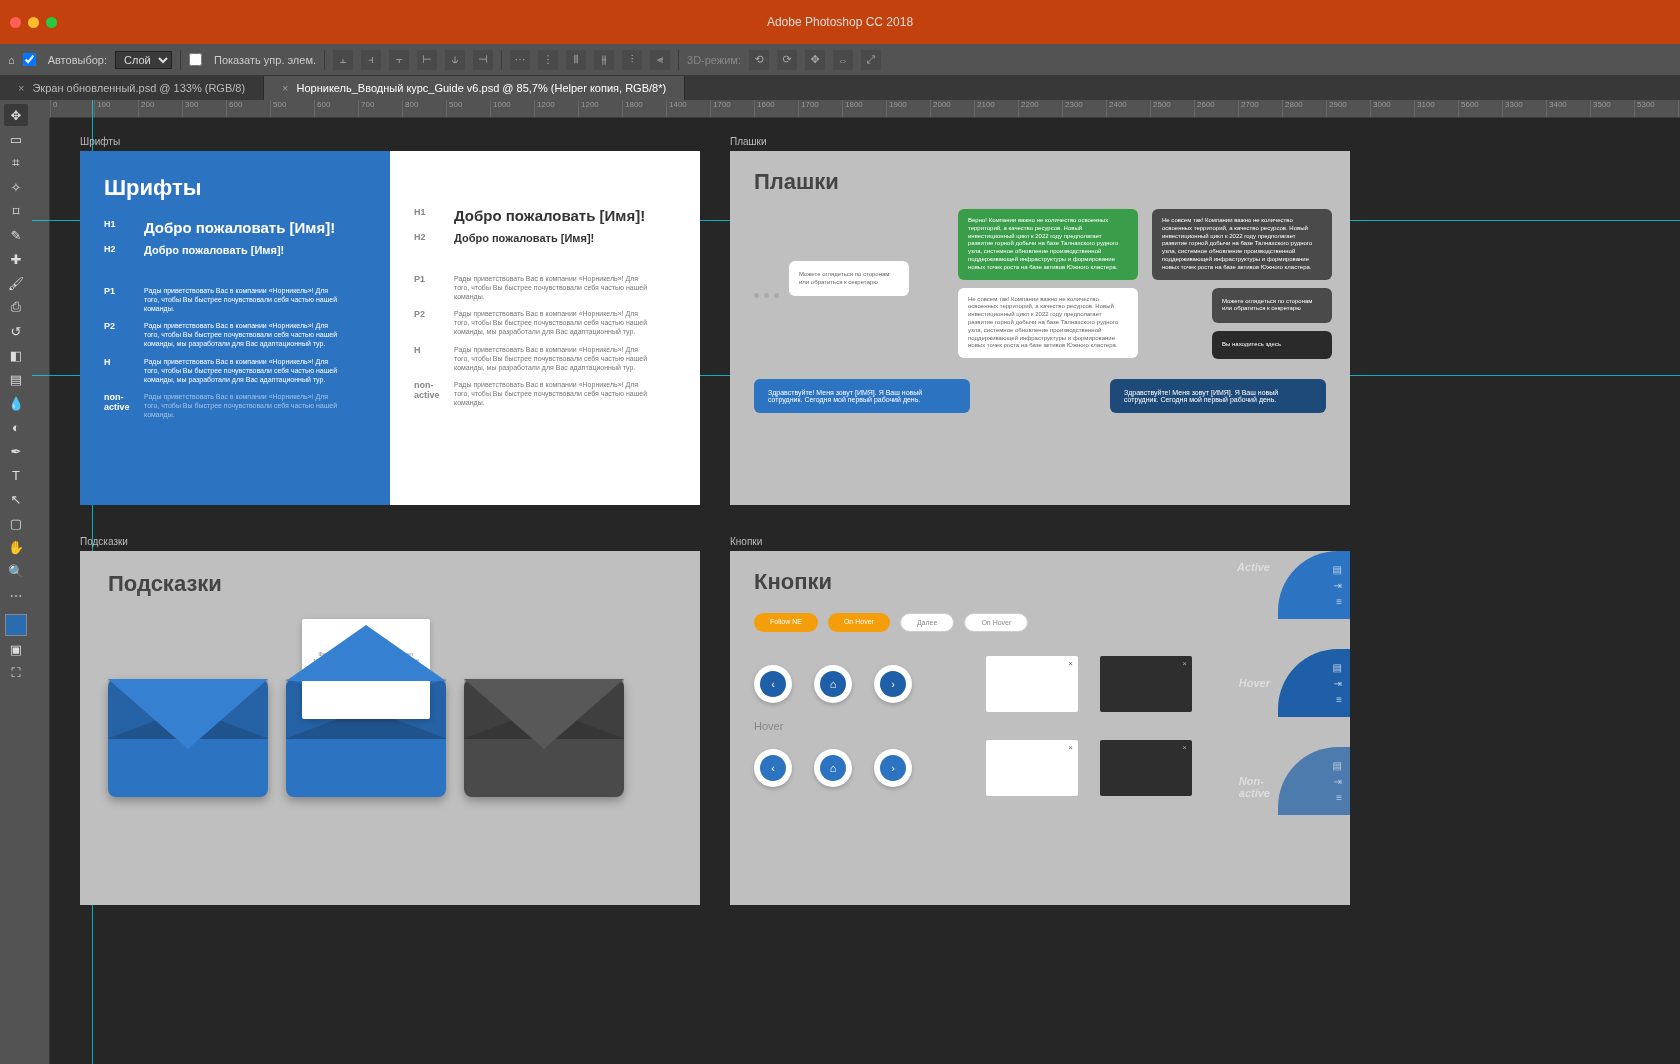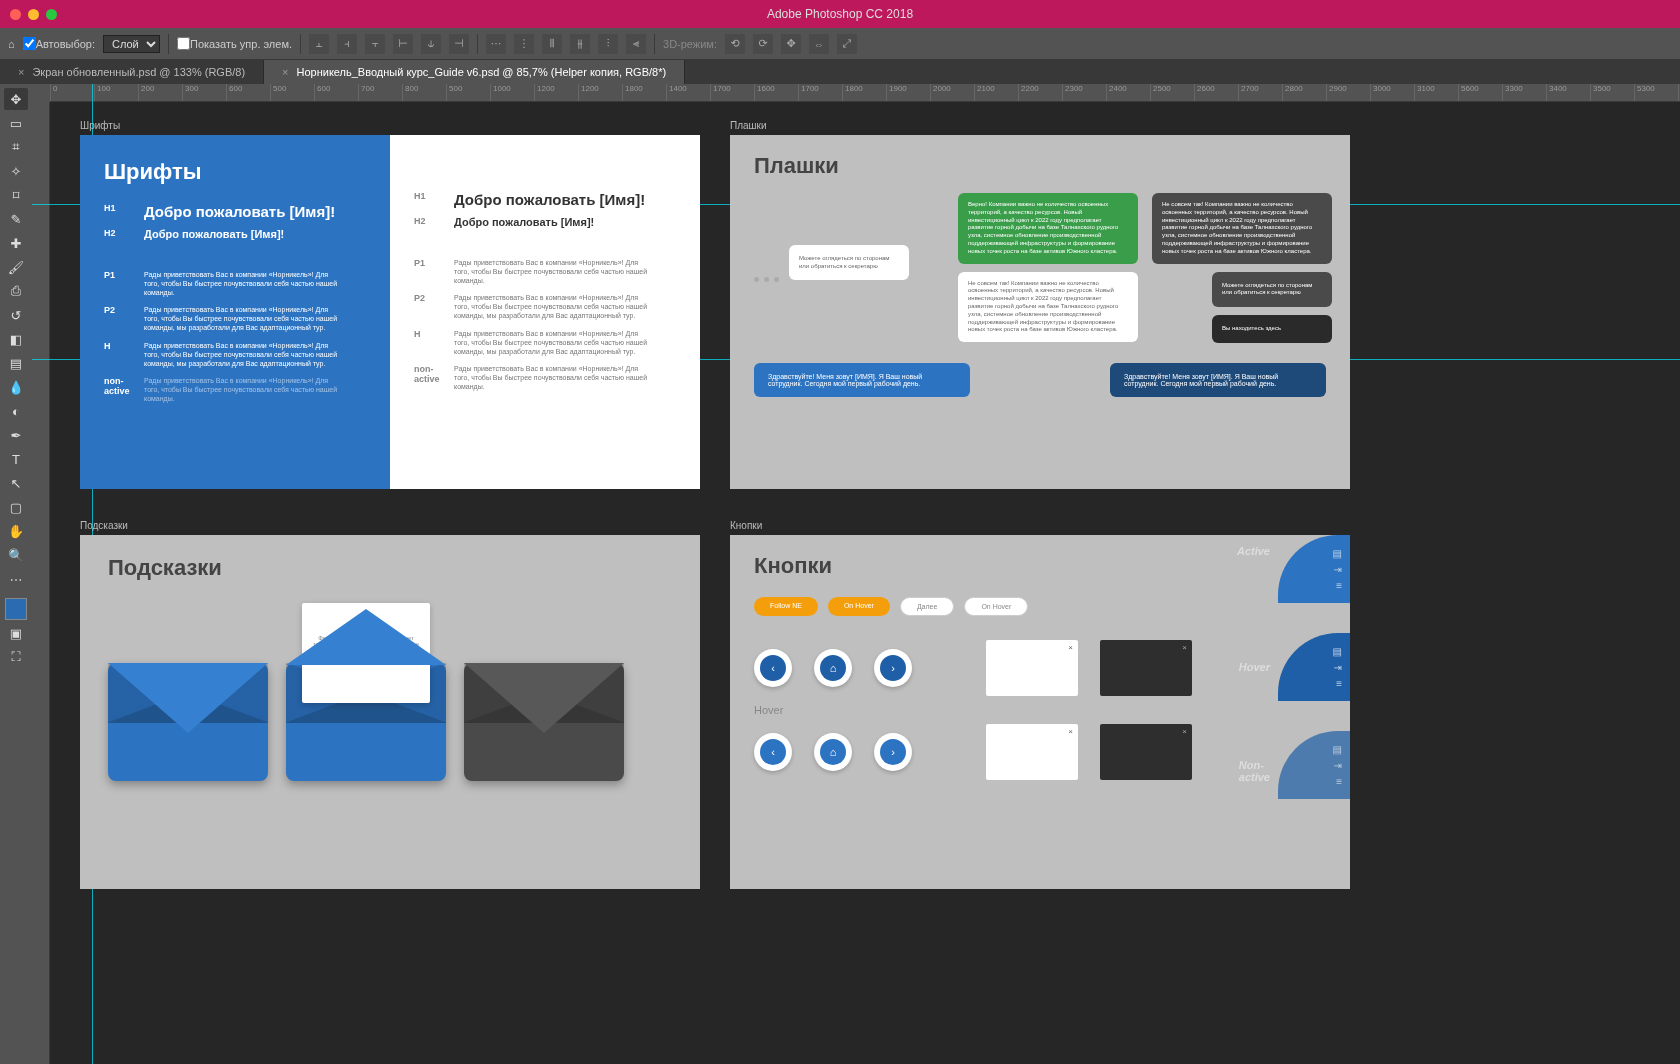--- a/index.html
+++ b/index.html
@@ -1,23 +1,23 @@
 <!DOCTYPE html>
 <html><head>
 <meta charset="utf-8">
 <style>
 * { margin:0; padding:0; box-sizing:border-box; font-family:-apple-system,BlinkMacSystemFont,"Segoe UI",sans-serif; }
 body { background:#2d2d2d; width:1680px; height:1064px; overflow:hidden; font-size:11px; color:#ccc; }
-.titlebar { height:28px; background:#be185d; display:flex; align-items:center; padding:0 10px; position:relative; }
+.titlebar { height:44px; background:#c2410c; display:flex; align-items:center; padding:0 10px; position:relative; }
 .traffic { display:flex; gap:7px; }
 .tl { width:11px; height:11px; border-radius:50%; }
 .tl.r{background:#ff5f57;} .tl.y{background:#febc2e;} .tl.g{background:#28c840;}
 .title { position:absolute; left:50%; transform:translateX(-50%); font-size:12px; color:#ddd; }
 .optbar { height:32px; background:#535353; border-bottom:1px solid #383838; display:flex; align-items:center; padding:0 8px; gap:8px; font-size:11px; }
-.optbar label{display:flex;align-items:center;gap:0;}
+.optbar label{display:flex;align-items:center;gap:12px;}
 .optbar select{background:#3a3a3a;color:#ddd;border:1px solid #222;font-size:11px;padding:1px 4px;}
 .optbar .sep{width:1px;height:20px;background:#3a3a3a;}
 .optbar .ico{width:20px;height:20px;background:#4a4a4a;display:flex;align-items:center;justify-content:center;color:#aaa;font-size:11px;}
 .tabsbar{height:24px;background:#383838;display:flex;align-items:stretch;font-size:11px;}
 .tab{padding:0 18px;display:flex;align-items:center;gap:8px;border-right:1px solid #2a2a2a;color:#bbb;cursor:pointer;}
 .tab.active{background:#535353;color:#fff;}
 .tab .x{color:#999;}
 .workspace{display:flex;height:calc(100% - 84px);}
 .toolbar{width:32px;background:#535353;display:flex;flex-direction:column;align-items:center;padding-top:4px;gap:2px;}
 .tool{width:24px;height:22px;display:flex;align-items:center;justify-content:center;color:#ddd;font-size:13px;cursor:pointer;border-radius:2px;}

